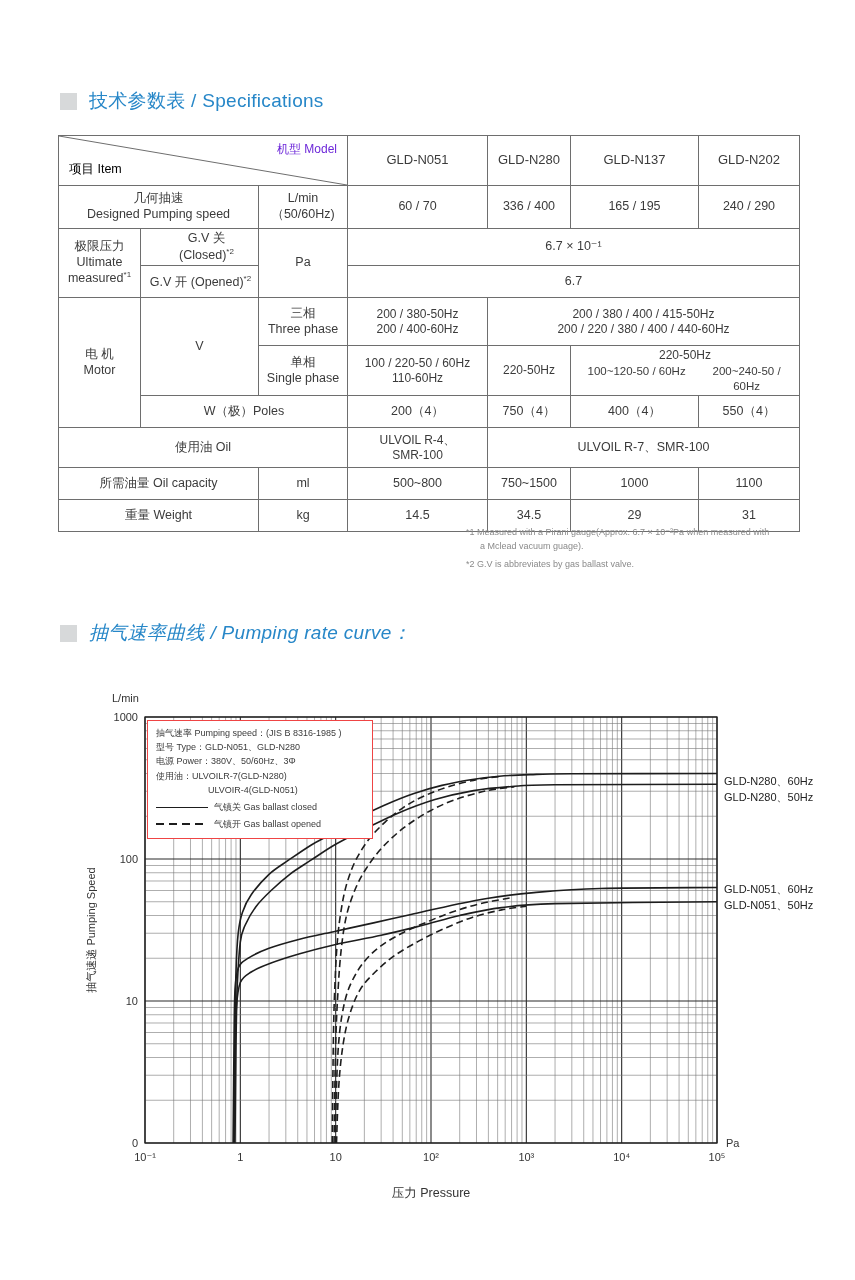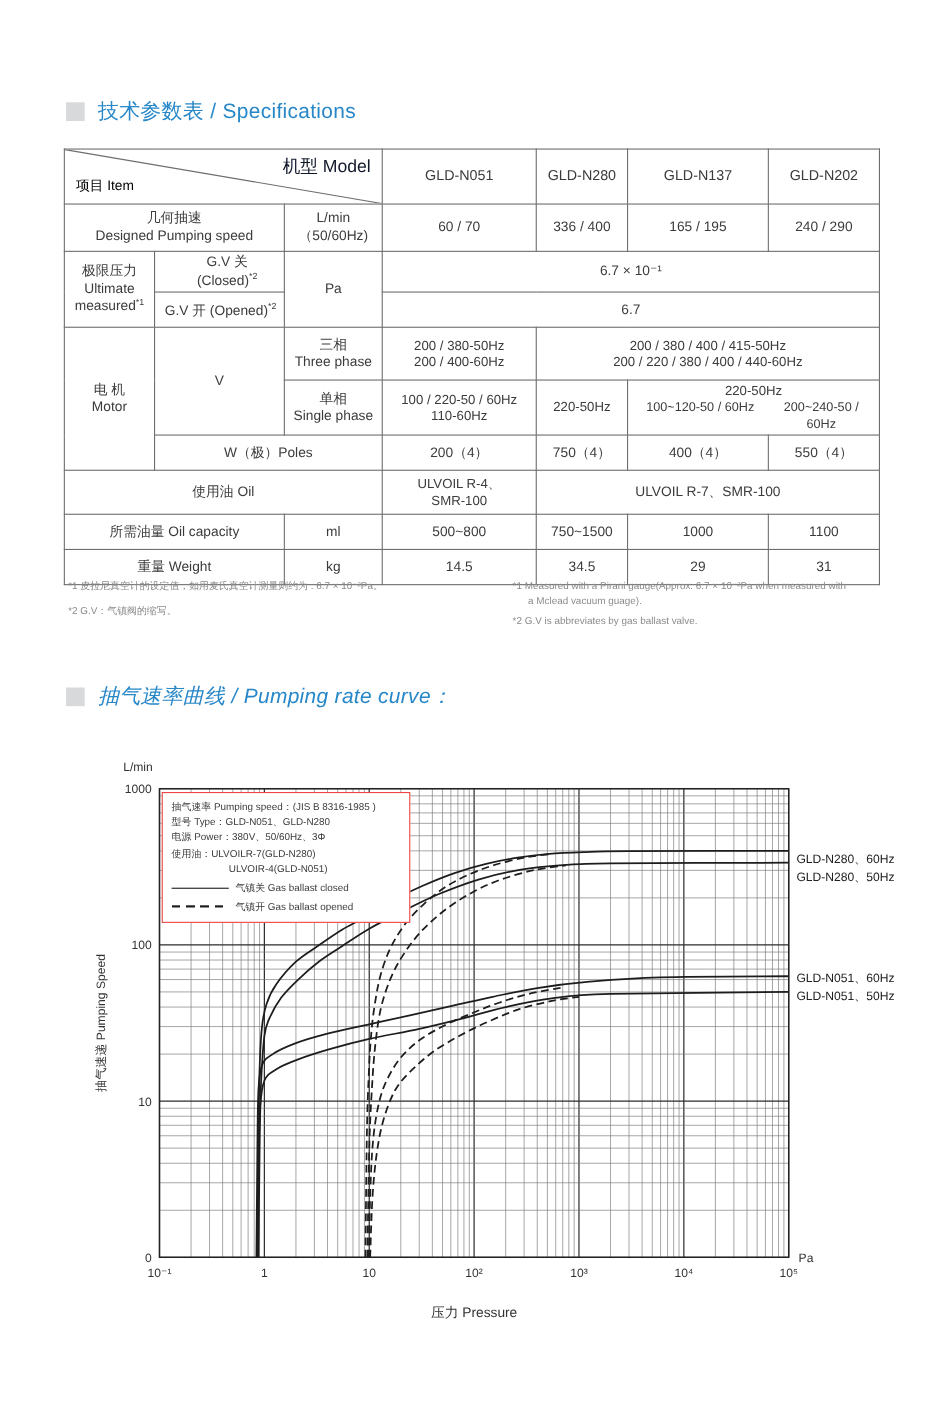--- a/index.html
+++ b/index.html
@@ -13,21 +13,21 @@
   .section-title .bullet { width:17px; height:17px; background:#d7d9da; margin-right:12px; }
   .section-title .txt { color:#2787c8; font-size:19px; letter-spacing:0.3px; }
   
   table.spec { position:absolute; left:58px; top:135px; border-collapse:collapse; table-layout:fixed; width:741px; }
   table.spec td { border:1px solid #6e6e6e; text-align:center; vertical-align:middle; padding:2px 4px; font-size:12.5px; color:#3b3b3b; line-height:1.25; }
   td.blue, .blue { color:#2f88c9; }
   td.left { text-align:left; padding-left:8px; }
   .preline { white-space:pre-line; }
   td.diag { position:relative; padding:0; }
   .diag svg { position:absolute; inset:0; width:100%; height:100%; }
-  .diag .model-lab { position:absolute; top:6px; right:10px; color:#0f172a; font-size:16px; }
+  .diag .model-lab { position:absolute; top:6px; right:10px; color:#6d28d9; font-size:12px; }
   .diag .item-lab { position:absolute; bottom:7px; left:10px; color:#000000; font-size:12.5px; }
   td sup { font-size:8px; vertical-align:super; }
   .sp-shared { font-size:12px; }
   .sp-split { display:flex; font-size:11.5px; margin-top:1px; }
   .sp-split span:first-child { width:56%; }
   .sp-split span:last-child { width:44%; }
   
   .fnote { position:absolute; font-size:9px; color:#8a8a8a; line-height:1.2; }
   .fnote.zh div { margin-bottom:12px; }
   .fnote.en div { margin-bottom:7px; }
@@ -167,24 +167,20 @@
       <td colspan="2" class="blue left">重量 Weight</td>
       <td class="blue">kg</td>
       <td>14.5</td>
       <td>34.5</td>
       <td>29</td>
       <td>31</td>
     </tr>
   </tbody>
     </table>
 
-  <div class="fnote zh" style="left:62px; top:527px;">
-    <div>*1  皮拉尼真空计的设定值，如用麦氏真空计测量则约为 . 6.7 × 10⁻²Pa。</div>
-    <div>*2  G.V：气镇阀的缩写。</div>
-  </div>
   <div class="fnote en" style="left:466px; top:527px;">
     <div style="margin-bottom:3px">*1  Measured with a Pirani gauge(Approx. 6.7 × 10⁻²Pa when measured with</div>
     <div class="cont">a Mclead vacuum guage).</div>
     <div>*2  G.V is abbreviates by gas ballast valve.</div>
   </div>
 
   <div class="section-title" style="top:620px;font-style:italic;">
     <span class="bullet"></span>
     <span class="txt">抽气速率曲线 / Pumping rate curve：</span>
   </div>

